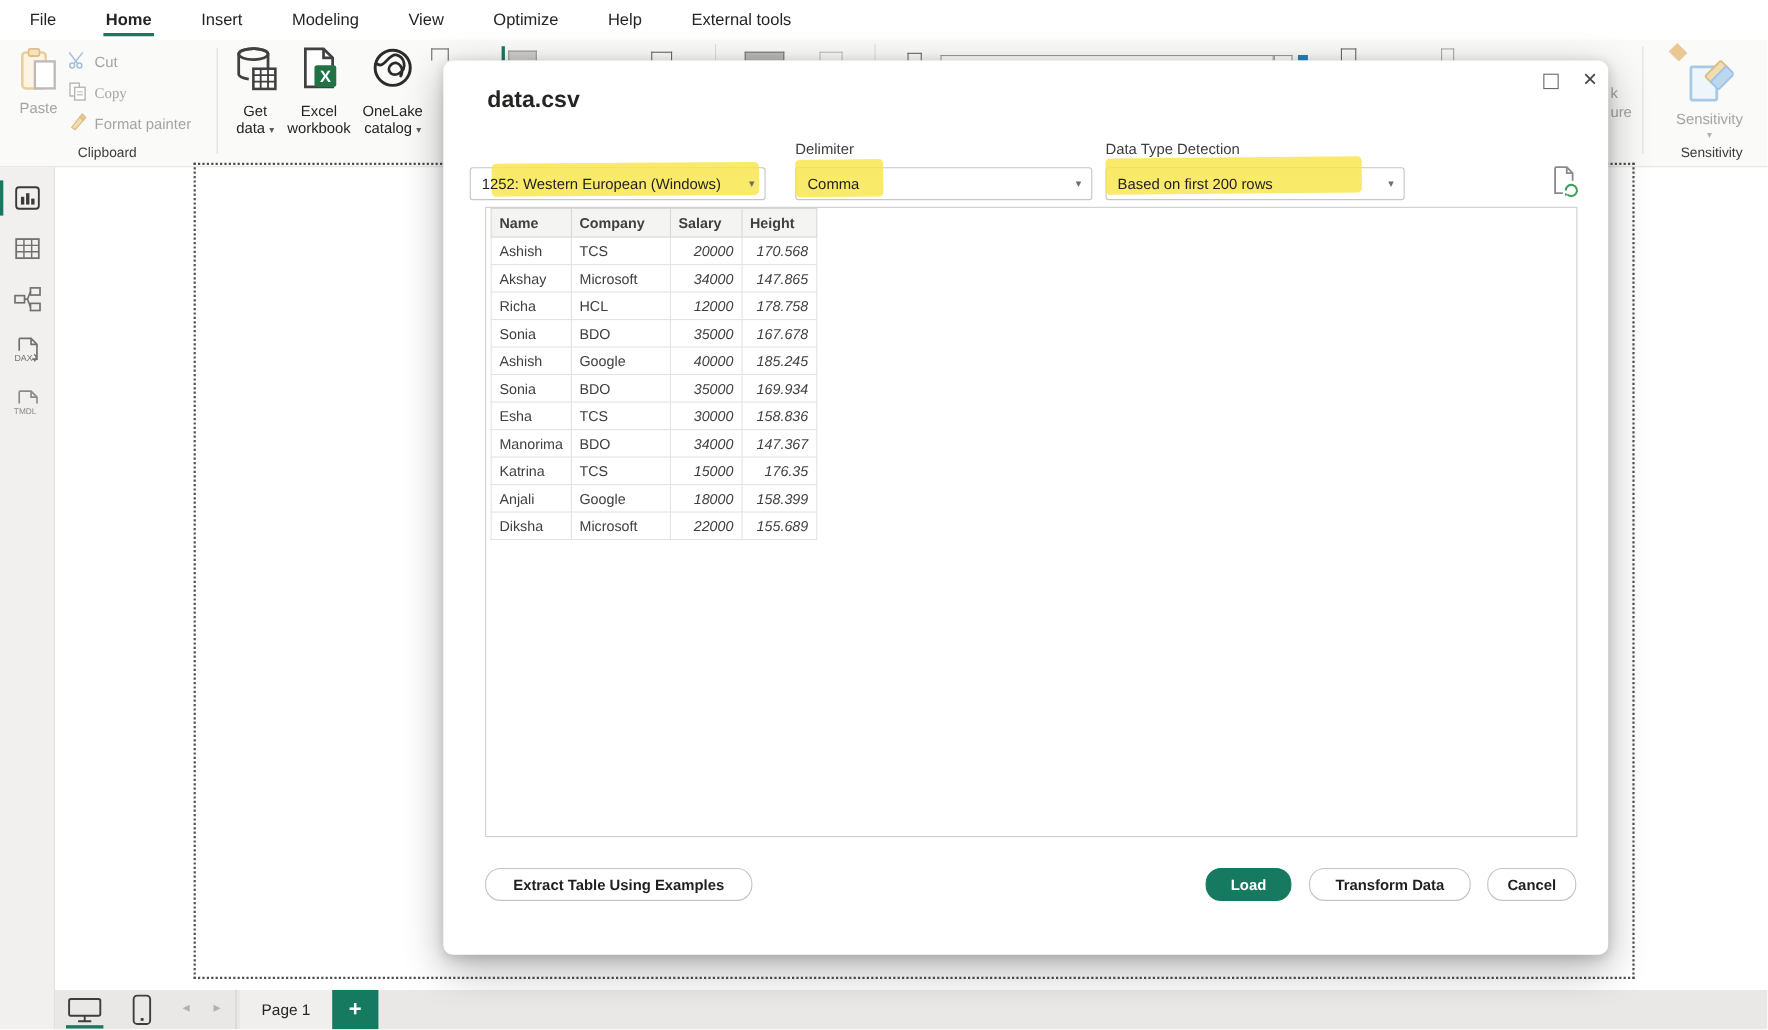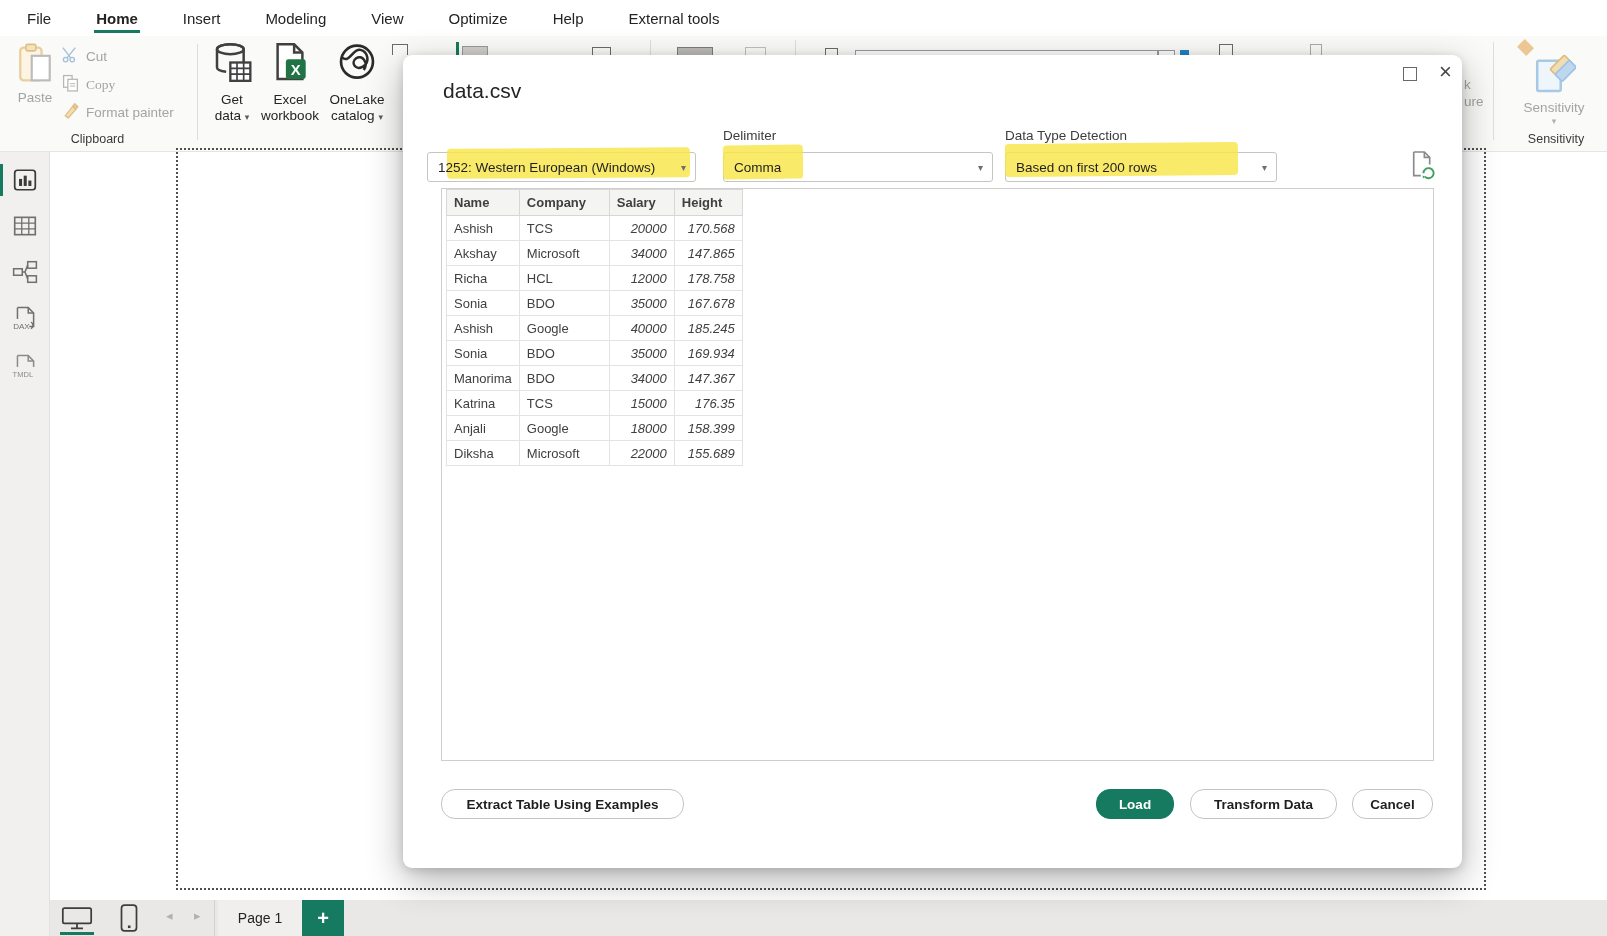--- a/index.html
+++ b/index.html
@@ -31,21 +31,21 @@
   .sidebar{position:absolute;left:0;top:152px;width:50px;height:784px;background:#f1f0ee;border-right:1px solid #e3e1df;}
   .side-icon{position:absolute;left:11px;width:28px;height:28px;display:flex;align-items:center;justify-content:center;}
   .active-bar{position:absolute;left:0;width:3px;height:32px;background:var(--accent);}
 
   
   .canvas-border{position:absolute;left:176px;top:148px;width:1310px;height:742px;border:2px dotted #4f4f4f;z-index:1;}
 
   
   .dialog{position:absolute;left:403px;top:55px;width:1059px;height:813px;background:#fff;border-radius:9px;
           box-shadow:0 12px 36px rgba(0,0,0,.30),0 2px 10px rgba(0,0,0,.14);z-index:5;}
-  .dlg-title{position:absolute;left:40px;top:24px;font-size:21px;font-weight:400;color:#252423;}
+  .dlg-title{position:absolute;left:40px;top:24px;font-size:21px;font-weight:700;color:#252423;}
   .win-max{position:absolute;left:1000px;top:12px;width:14px;height:14px;border:1px solid #6b6967;}
   .win-close{position:absolute;left:1036px;top:4px;font-size:22px;color:#484644;line-height:26px;}
   .fld-label{position:absolute;top:73px;font-size:13.5px;color:#3d3d3d;}
   .combo{position:absolute;top:97px;height:30px;border:1px solid #c7c5c3;border-radius:3px;background:#fff;
          display:flex;align-items:center;padding:0 26px 0 10px;font-size:13.5px;color:#1f1f1f;}
   .combo .val{position:relative;z-index:5;white-space:nowrap;}
   .combo .cbcaret{position:absolute;right:9px;top:9px;font-size:10px;color:#6e6e6e;z-index:5;}
   .hl{position:absolute;background:var(--highlight);opacity:.82;border-radius:4px;z-index:4;pointer-events:none;}
   .preview-box{position:absolute;left:38px;top:133px;width:993px;height:573px;border:1px solid #cfcecd;background:#fff;}
   table.preview{position:absolute;left:43px;top:134px;border-collapse:collapse;table-layout:fixed;font-size:13px;color:#404040;}
@@ -324,20 +324,26 @@
             <td class="num">40000</td>
             <td class="num">185.245</td>
           </tr>
           <tr>
             <td>Sonia</td>
             <td>BDO</td>
             <td class="num">35000</td>
             <td class="num">169.934</td>
           </tr>
           <tr>
+            <td>Esha</td>
+            <td>TCS</td>
+            <td class="num">30000</td>
+            <td class="num">158.836</td>
+          </tr>
+          <tr>
             <td>Manorima</td>
             <td>BDO</td>
             <td class="num">34000</td>
             <td class="num">147.367</td>
           </tr>
           <tr>
             <td>Katrina</td>
             <td>TCS</td>
             <td class="num">15000</td>
             <td class="num">176.35</td>

